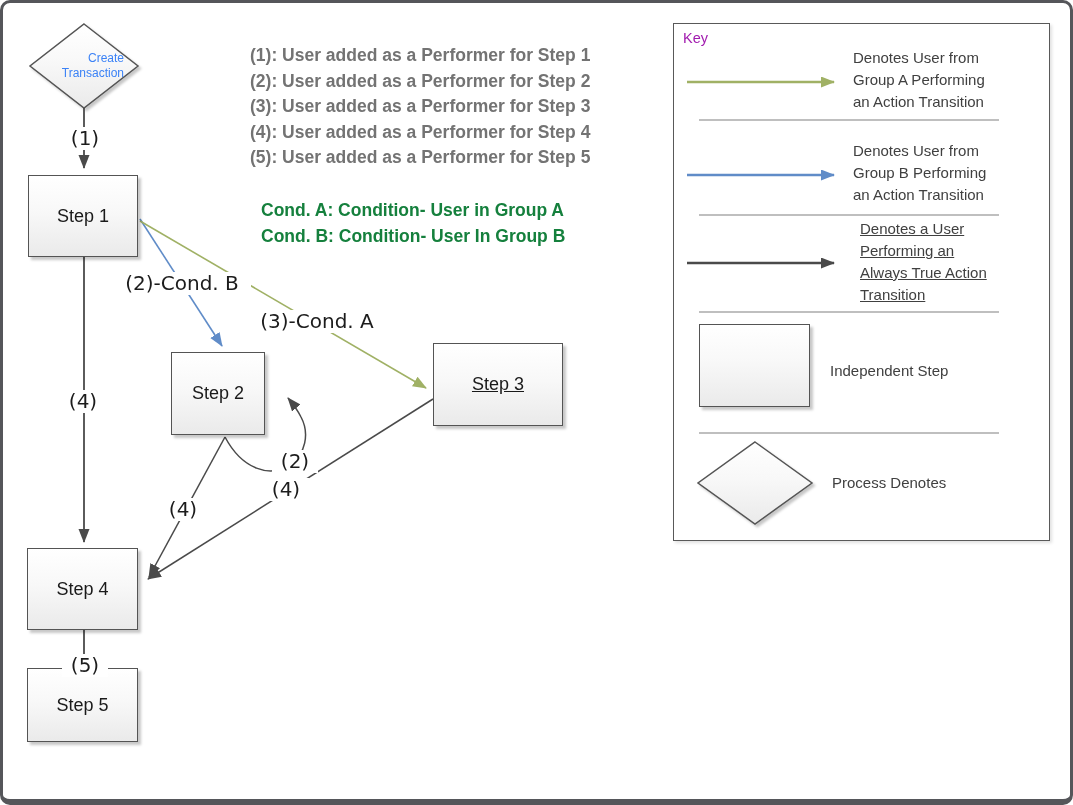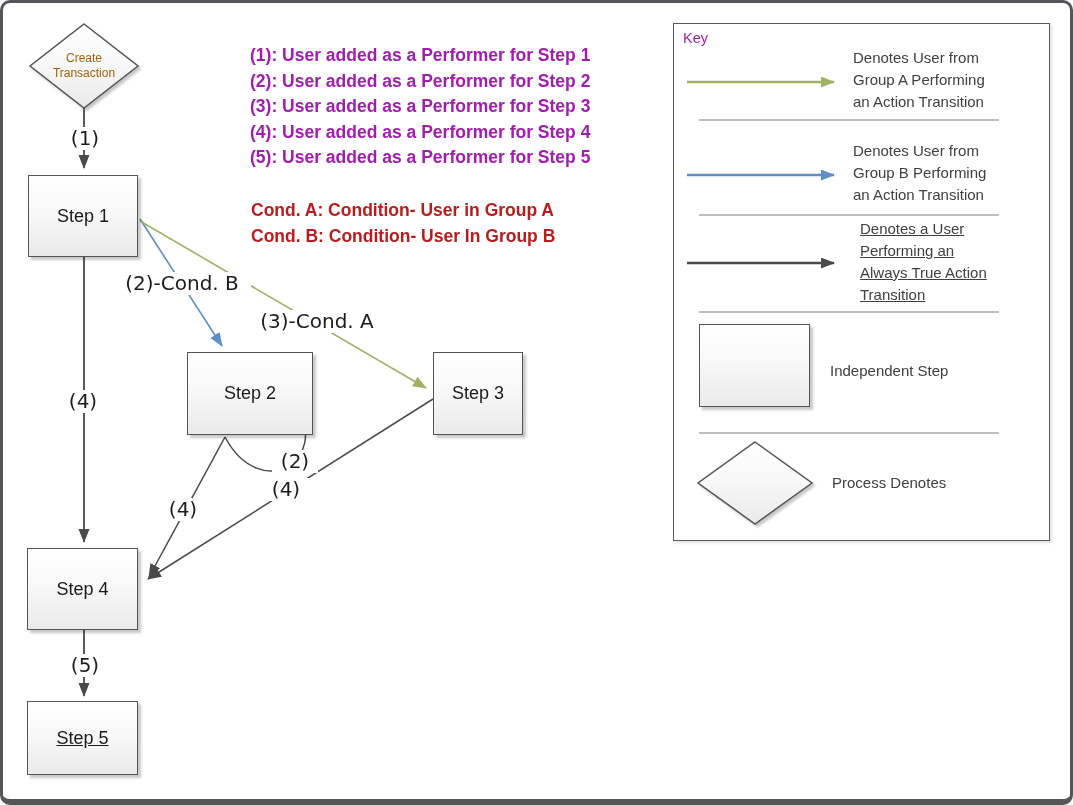--- a/index.html
+++ b/index.html
@@ -11,29 +11,29 @@
     border-radius:10px;pointer-events:none;z-index:50;}
   svg.lines{position:absolute;left:0;top:0;z-index:2;}
   .shape-box{
     position:absolute;box-sizing:border-box;
     border:1.5px solid #545454;
     background:linear-gradient(180deg,#ffffff 0%,#f8f8f8 45%,#eaeaea 100%);
     box-shadow:2.5px 2.5px 2.5px rgba(0,0,0,0.22);
     display:flex;align-items:center;justify-content:center;
     font-size:18px;color:#1a1a1a;z-index:3;
   }
-  .shape-label{position:absolute;text-align:center;color:#a16207;z-index:4;}
+  .shape-label{position:absolute;text-align:right;color:#3b82f6;z-index:4;}
   .elabel{
     position:absolute;font-family:"DejaVu Sans",sans-serif;font-size:20px;color:#1c1c1c;
     background:#ffffff;text-align:center;line-height:1.15;padding:0 1px;z-index:5;
   }
   .ann{position:absolute;left:250px;top:43px;font-weight:bold;font-size:17.5px;
-    color:#a21caf;line-height:25.6px;z-index:4;}
-  .ann2{position:absolute;left:251px;top:198px;font-weight:bold;font-size:17.5px;
-    color:#b91c1c;line-height:25.8px;z-index:4;}
+    color:#737373;line-height:25.6px;z-index:4;}
+  .ann2{position:absolute;left:261px;top:198px;font-weight:bold;font-size:17.5px;
+    color:#15803d;line-height:25.8px;z-index:4;}
   .keybox{
     position:absolute;left:673px;top:23px;width:377px;height:518px;box-sizing:border-box;
     border:1.5px solid #595959;background:#fff;box-shadow:2px 2px 3px rgba(0,0,0,0.12);z-index:1;
   }
   .key-title{position:absolute;left:683px;top:30px;font-size:14.5px;color:#a21caf;z-index:4;}
   .key-text{position:absolute;font-size:15px;color:#404040;text-align:left;
     line-height:22px;z-index:4;}
   .sep{position:absolute;left:699px;width:300px;height:2px;background:#bfbfbf;z-index:4;}
 </style>
 </head>
@@ -81,24 +81,24 @@
     <path d="M687,82 L834,82" stroke-width="2.4" fill="none" marker-end="url(#mOlive)" stroke="#A0B165"></path>
     <path d="M687,175 L834,175" stroke-width="2.4" fill="none" marker-end="url(#mBlue)" stroke="#608CC8"></path>
     <path d="M687,263 L834,263" stroke="#4A4A4A" stroke-width="2.4" fill="none" marker-end="url(#mDark)"></path>
 
     <polygon points="755,442 812,483 755,524 698,483" fill="url(#shapeGrad)" stroke="#545454" stroke-width="1.5" filter="url(#ds)"></polygon>
   </svg>
 
   <div class="shape-label" style="left:44px;top:51px;width:80px;font-size:12px;line-height:14.5px;">Create Transaction</div>
 
   <div class="shape-box" style="left:28px;top:175px;width:110px;height:82px;">Step 1</div>
-  <div class="shape-box" style="left:187px;top:352px;width:126px;height:83px;">Step 2</div>
-  <div class="shape-box" style="left:433px;top:352px;width:90px;height:83px;">Step 3</div>
+  <div class="shape-box" style="left:171px;top:352px;width:94px;height:83px;">Step 2</div>
+  <div class="shape-box" style="left:433px;top:343px;width:130px;height:83px;text-decoration:underline;">Step 3</div>
   <div class="shape-box" style="left:27px;top:548px;width:111px;height:82px;">Step 4</div>
-  <div class="shape-box" style="left:27px;top:701px;width:111px;height:74px;text-decoration:underline;">Step 5</div>
+  <div class="shape-box" style="left:27px;top:668px;width:111px;height:74px;">Step 5</div>
 
   <div class="elabel" style="left:62px;top:127px;width:44px;">(1)</div>
   <div class="elabel" style="left:113px;top:272px;width:136px;">(2)-Cond. B</div>
   <div class="elabel" style="left:248px;top:310px;width:136px;">(3)-Cond. A</div>
   <div class="elabel" style="left:60px;top:390px;width:44px;">(4)</div>
   <div class="elabel" style="left:272px;top:450px;width:44px;">(2)</div>
   <div class="elabel" style="left:263px;top:478px;width:44px;">(4)</div>
   <div class="elabel" style="left:160px;top:498px;width:44px;">(4)</div>
   <div class="elabel" style="left:62px;top:654px;width:44px;">(5)</div>
 

